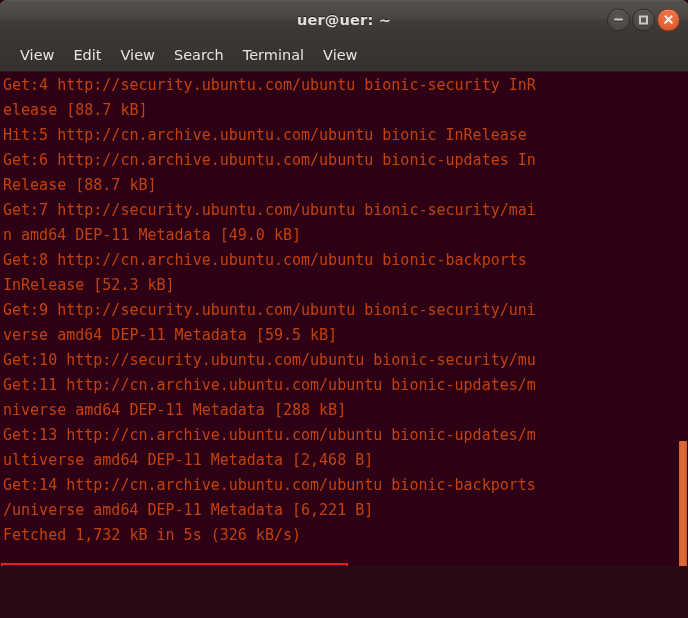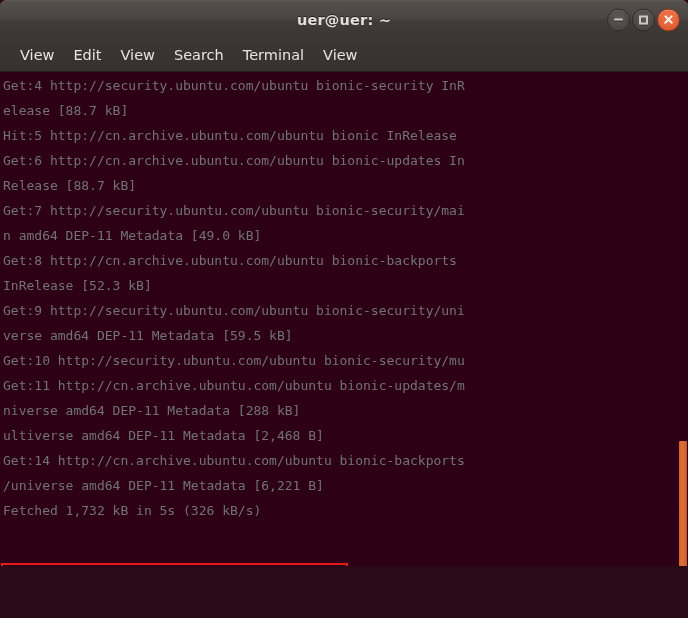--- a/index.html
+++ b/index.html
@@ -131,22 +131,22 @@
   #term-lines {
     position: absolute;
     left: 3px;
     top: 1px;
     right: 0;
   }
   .tline {
     height: 25px;
     line-height: 25px;
     font-family: "DejaVu Sans Mono", monospace;
-    font-size: 13px;
-    color: #737373;
+    font-size: 15px;
+    color: #c2410c;
     white-space: pre;
     letter-spacing: 0px;
   }
 
   
   #redbox {
     position: absolute;
     left: 1px;
     top: 491px;
     width: 347px;
@@ -237,20 +237,21 @@
       <div class="tline">Release [88.7 kB]</div>
       <div class="tline">Get:7 http://security.ubuntu.com/ubuntu bionic-security/mai</div>
       <div class="tline">n amd64 DEP-11 Metadata [49.0 kB]</div>
       <div class="tline">Get:8 http://cn.archive.ubuntu.com/ubuntu bionic-backports</div>
       <div class="tline">InRelease [52.3 kB]</div>
       <div class="tline">Get:9 http://security.ubuntu.com/ubuntu bionic-security/uni</div>
       <div class="tline">verse amd64 DEP-11 Metadata [59.5 kB]</div>
       <div class="tline">Get:10 http://security.ubuntu.com/ubuntu bionic-security/mu</div>
       <div class="tline">Get:11 http://cn.archive.ubuntu.com/ubuntu bionic-updates/m</div>
       <div class="tline">niverse amd64 DEP-11 Metadata [288 kB]</div>
+      <div class="tline">Get:13 http://cn.archive.ubuntu.com/ubuntu bionic-updates/m</div>
       <div class="tline">ultiverse amd64 DEP-11 Metadata [2,468 B]</div>
       <div class="tline">Get:14 http://cn.archive.ubuntu.com/ubuntu bionic-backports</div>
       <div class="tline">/universe amd64 DEP-11 Metadata [6,221 B]</div>
       <div class="tline">Fetched 1,732 kB in 5s (326 kB/s)</div>
 
     </div>
 
     <div id="redbox"></div>
 
     <div id="cursor"></div>

